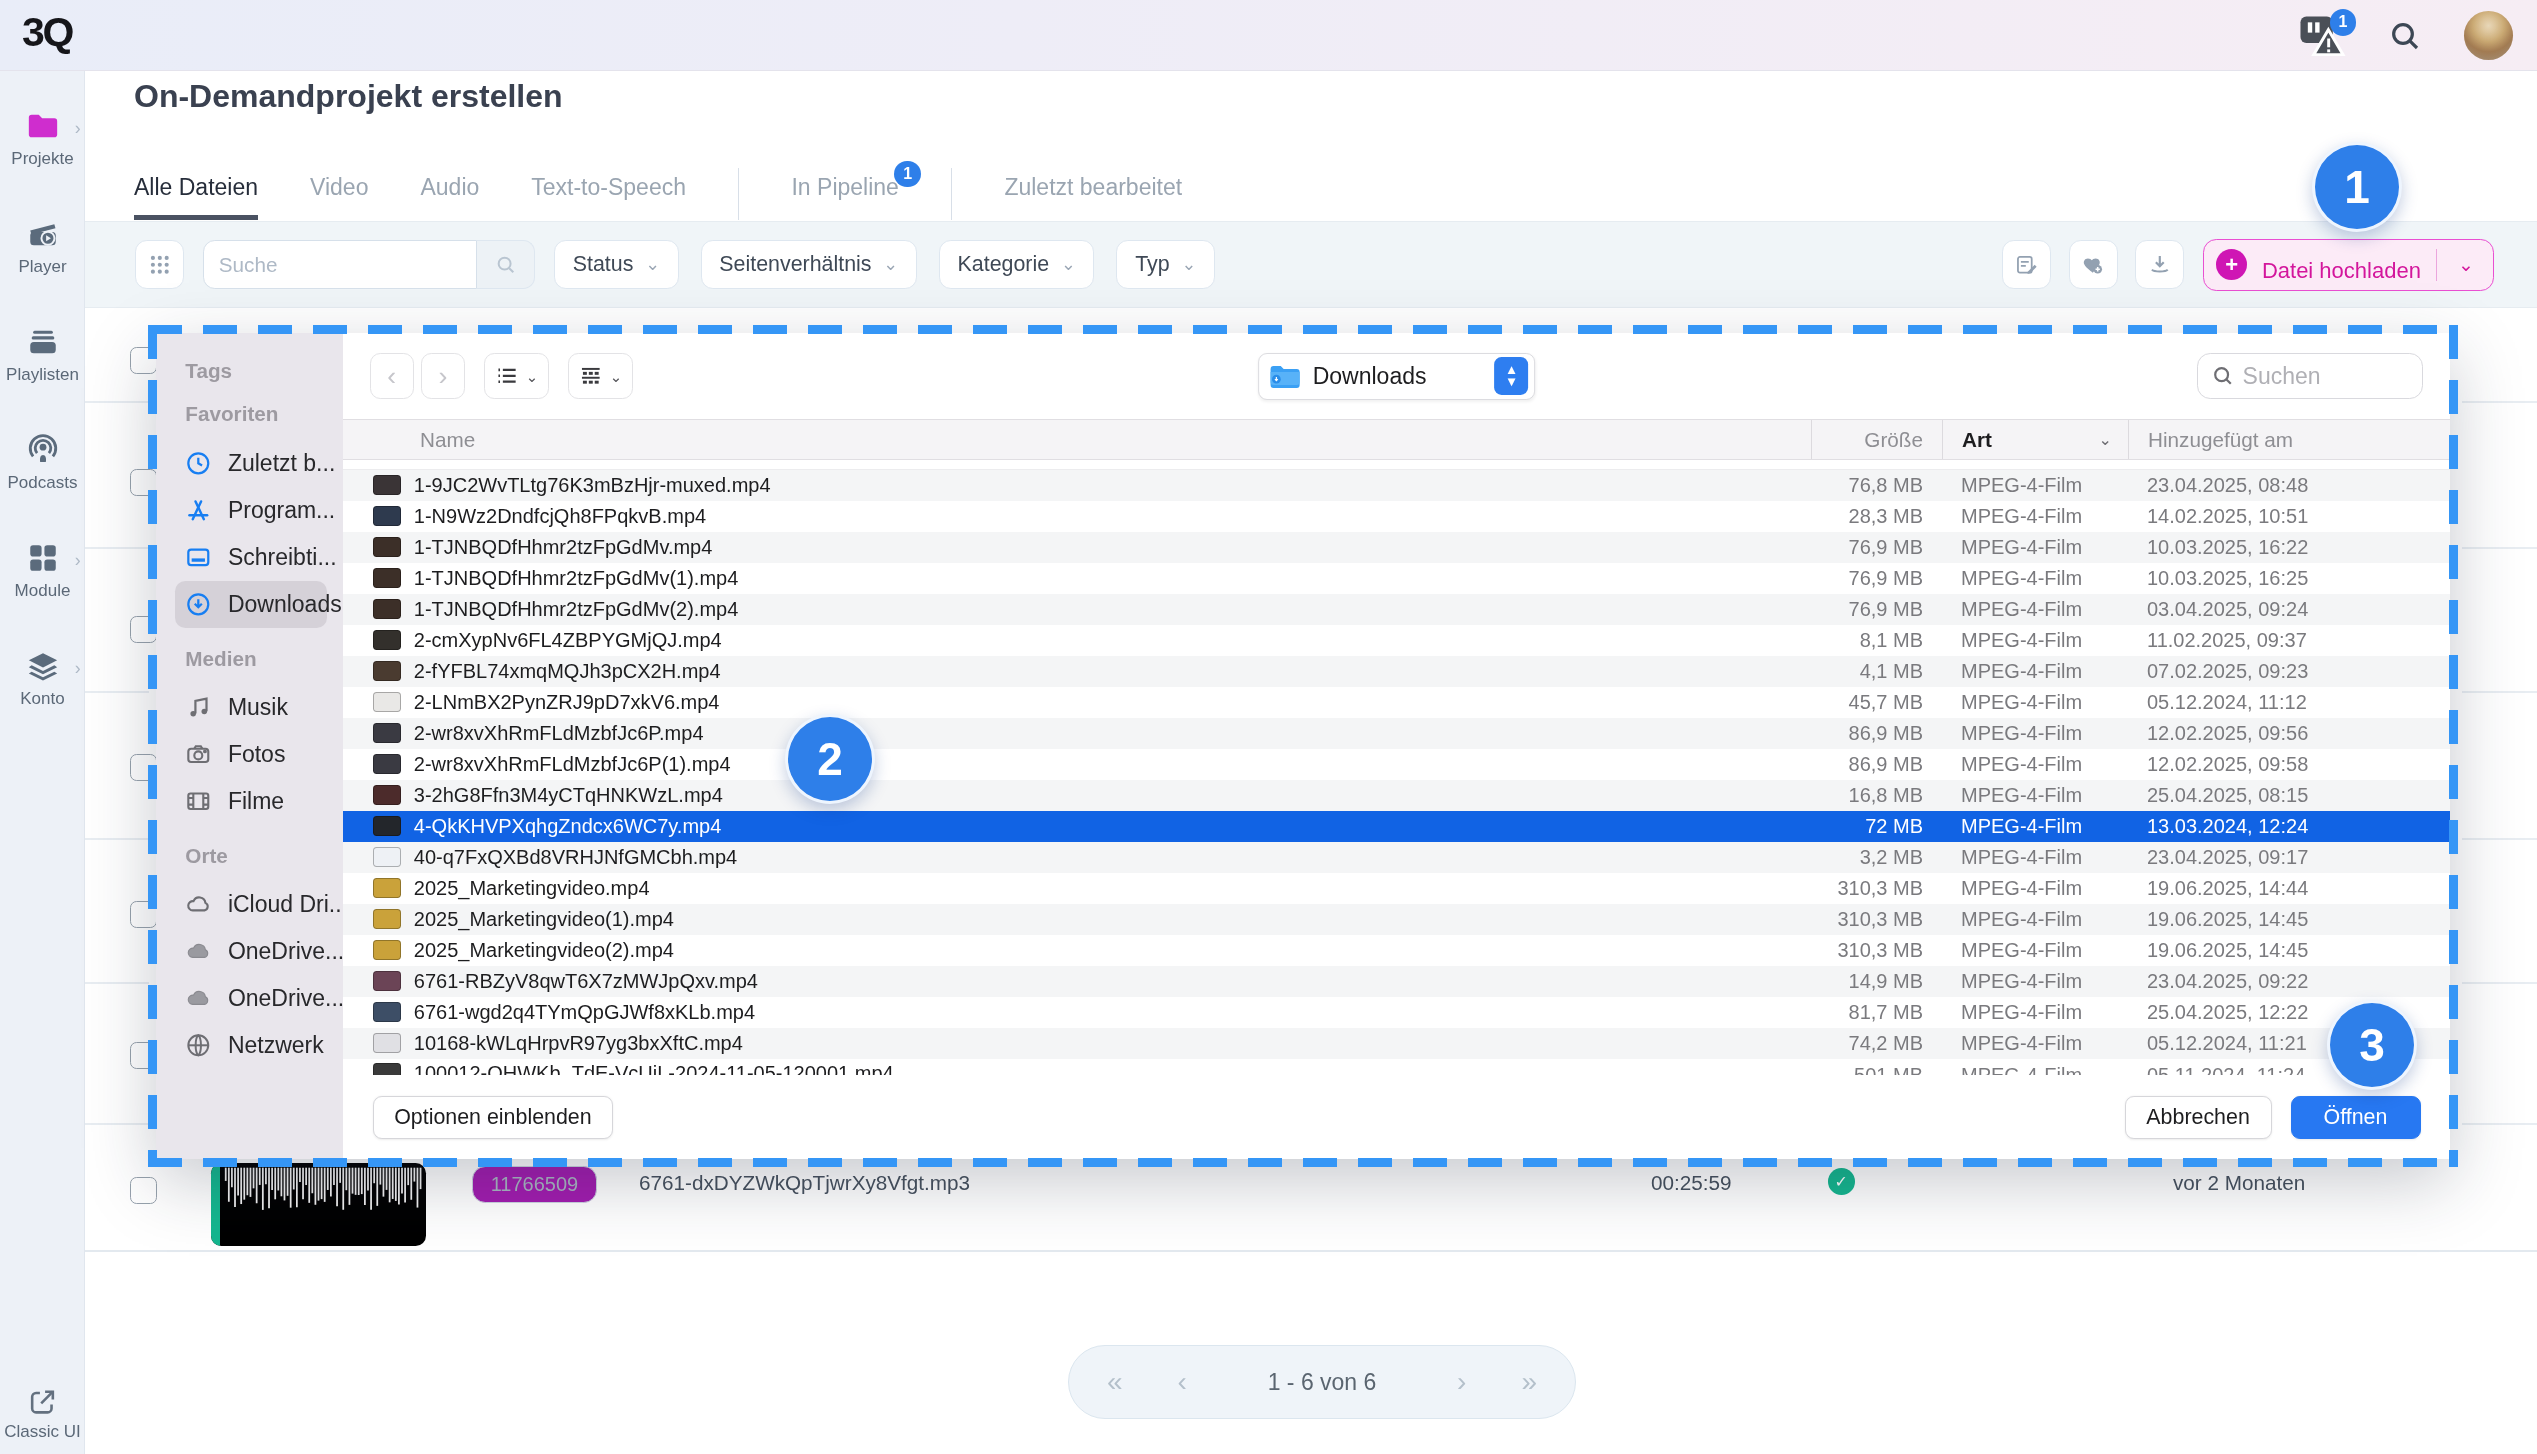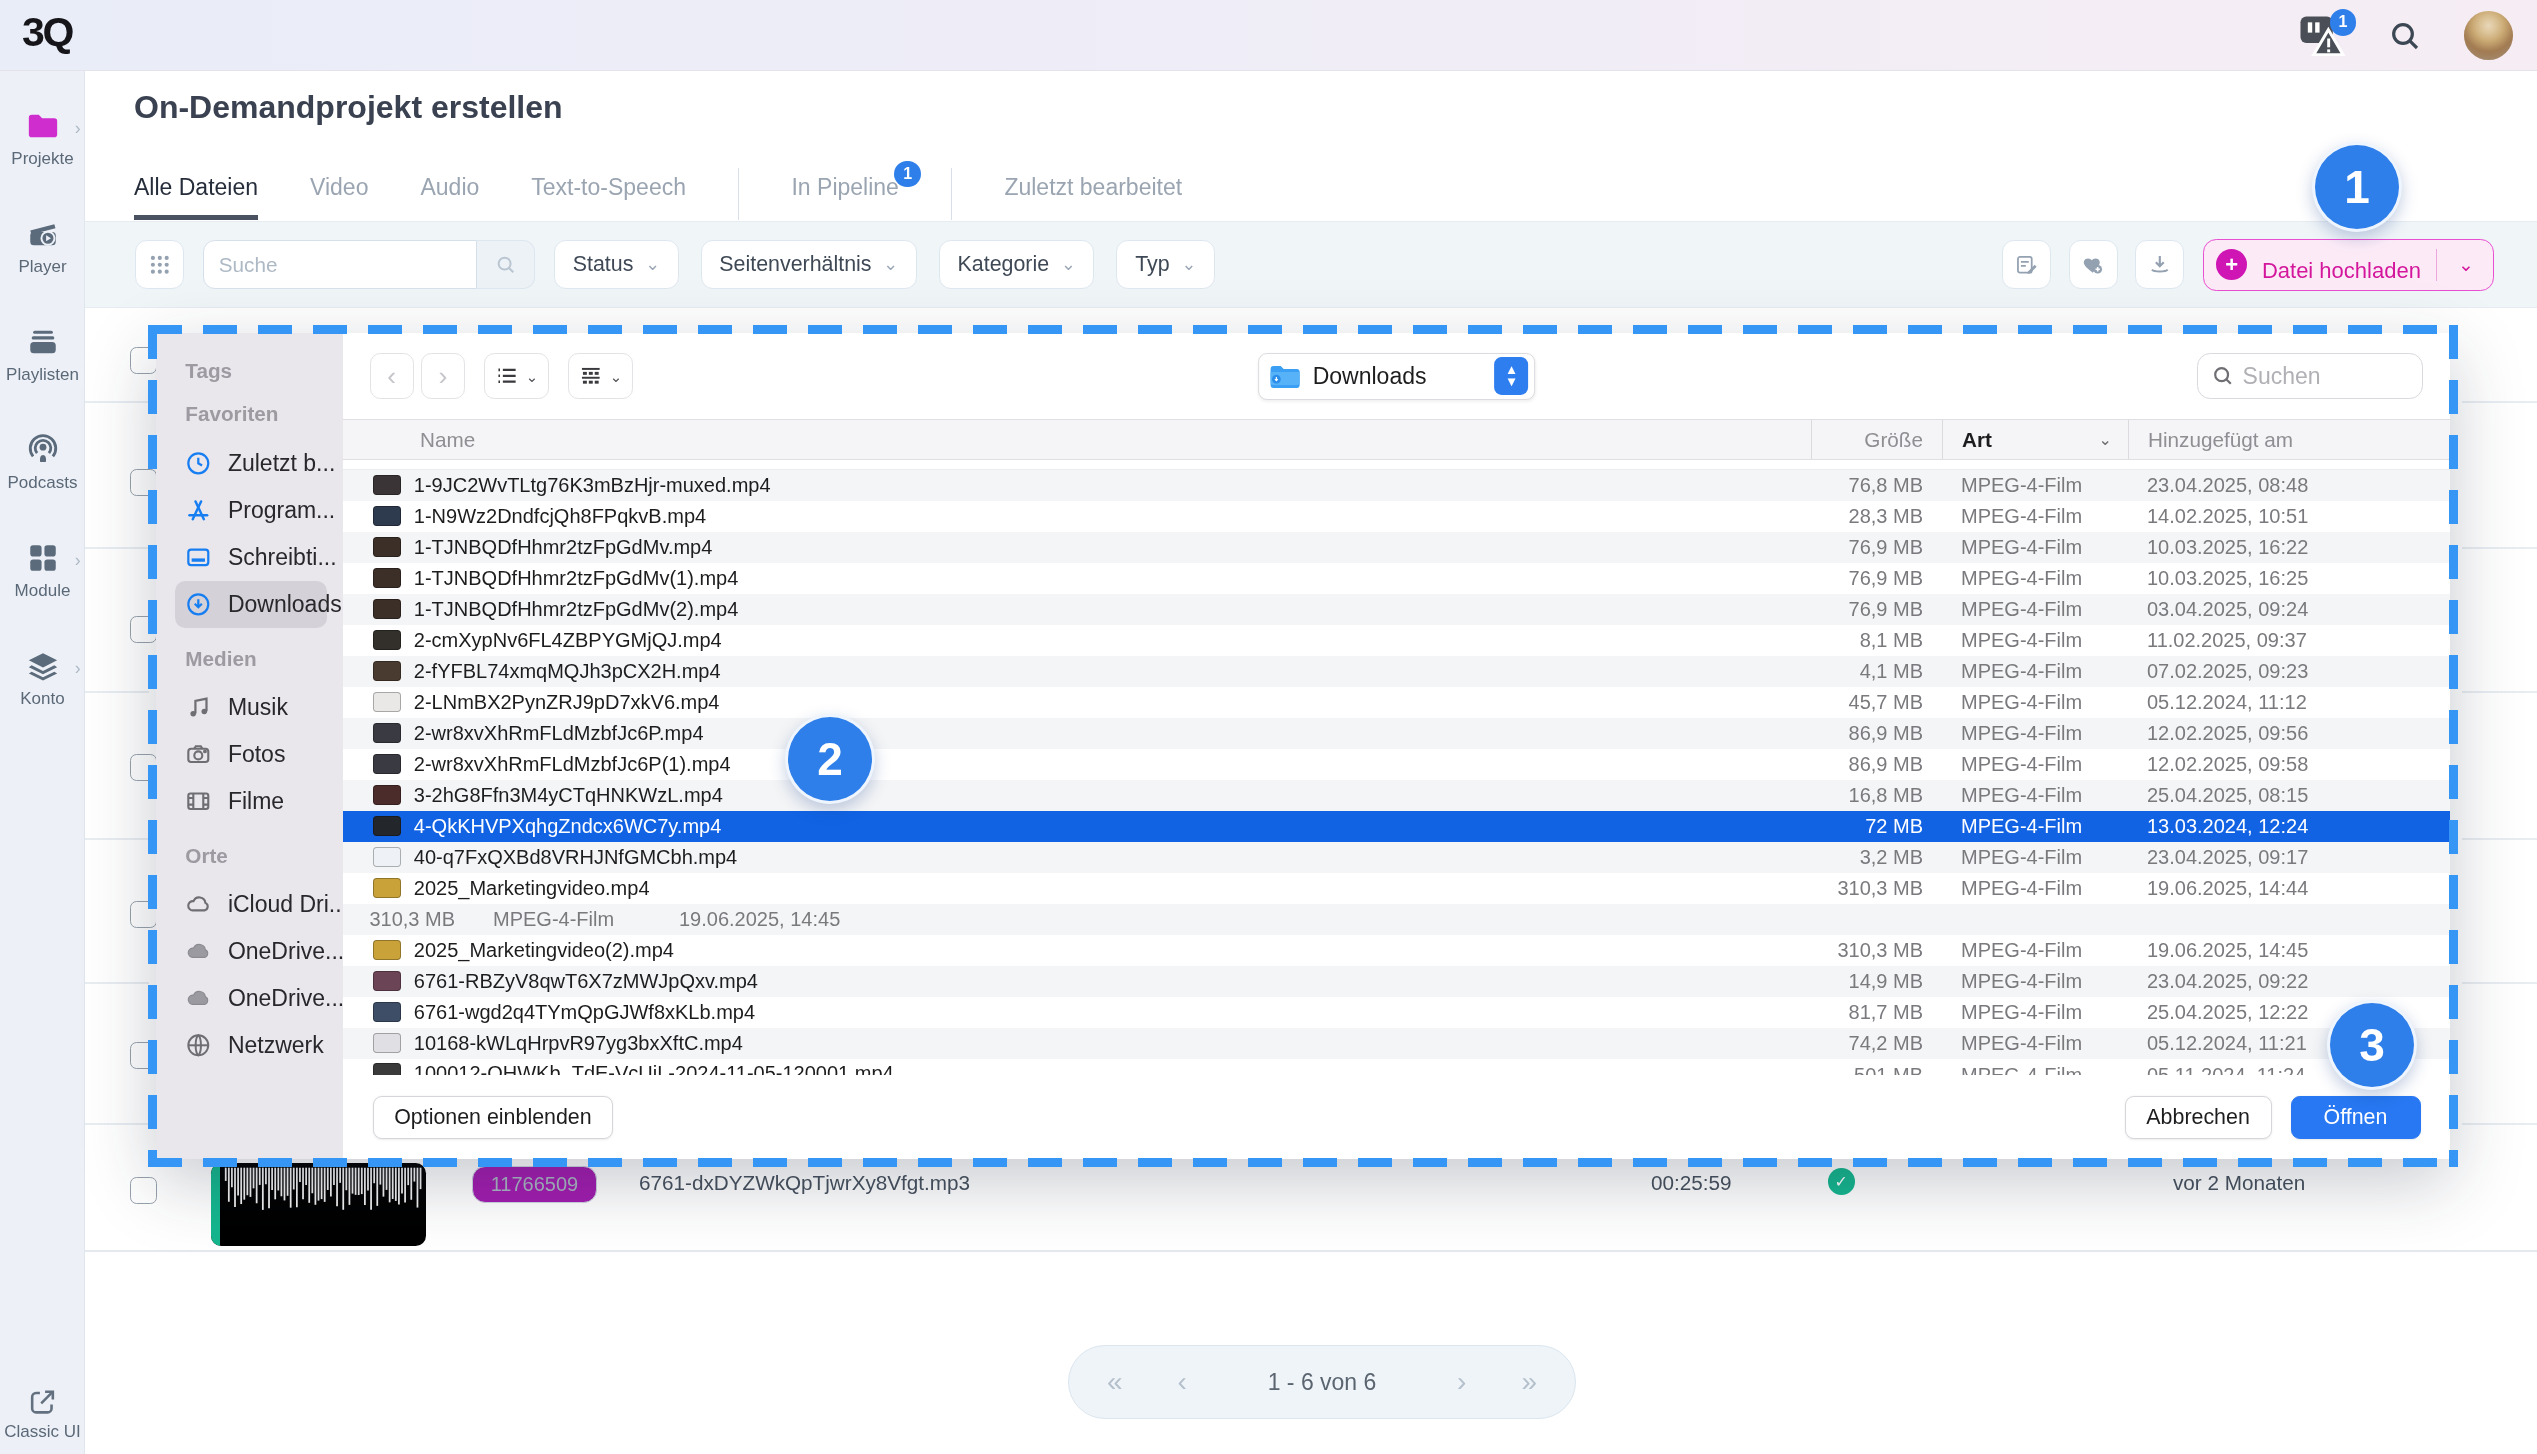--- a/index.html
+++ b/index.html
@@ -32,21 +32,21 @@
   .s-icon { width:34px; height:34px; color:#5b6b7c; display:flex; align-items:center; justify-content:center; }
   .s-icon svg { width:34px; height:34px; }
   .s-label { margin-top:5.9px; font-size:17px; color:#5b6877; }
   .s-chev { position:absolute; right:4.4px; top:20.7px; font-size:17.7px; color:#aeb9c6; }
   .classic { position:absolute; left:0; bottom:13.3px; width:85px; display:flex;
     flex-direction:column; align-items:center; cursor:pointer; }
   .classic .s-icon { width:31px; height:31px; color:#63707f; }
   .classic .s-label { font-size:17px; color:#5b6877; margin-top:4.4px; }
 
   
-  .page-title { position:absolute; left:134px; top:89px; font-size:32px; font-weight:700; color:#3a4150; }
+  .page-title { position:absolute; left:134px; top:78px; font-size:32px; font-weight:700; color:#3a4150; }
   .tabs { position:absolute; left:134px; top:174px; display:flex; align-items:flex-start; gap:52px; }
   .tab { position:relative; font-size:23px; color:#9aa5b1; padding-bottom:19px; cursor:pointer; }
   .tab.active { color:#262d3a; }
   .tab.active::after { content:""; position:absolute; left:0; bottom:0; width:100%; height:5.2px;
     background:#4a5262; }
   .tab .tab-badge { position:absolute; top:-13.3px; right:-22px; }
   .tab-sep { width:1.5px; height:52px; background:#d8dfe8; margin-top:-5.9px; }
 
   
   .filterbar { position:absolute; left:85px; top:221px; width:2453px; height:87px;
@@ -782,20 +782,24 @@
           <div class="f-row">
             <div class="fc-name">
               <span class="thumb" style="--thumb:#caa23a"></span>
               <span class="fname">2025_Marketingvideo.mp4</span>
             </div>
             <div class="fc-size">310,3 MB</div>
             <div class="fc-type">MPEG-4-Film</div>
             <div class="fc-date">19.06.2025, 14:44</div>
           </div>
           <div class="f-row zebra">
+            <div class="fc-name">
+              <span class="thumb" style="--thumb:#caa23a"></span>
+              <span class="fname">2025_Marketingvideo(1).mp4</span>
+            </div>
             <div class="fc-size">310,3 MB</div>
             <div class="fc-type">MPEG-4-Film</div>
             <div class="fc-date">19.06.2025, 14:45</div>
           </div>
           <div class="f-row">
             <div class="fc-name">
               <span class="thumb" style="--thumb:#caa23a"></span>
               <span class="fname">2025_Marketingvideo(2).mp4</span>
             </div>
             <div class="fc-size">310,3 MB</div>

